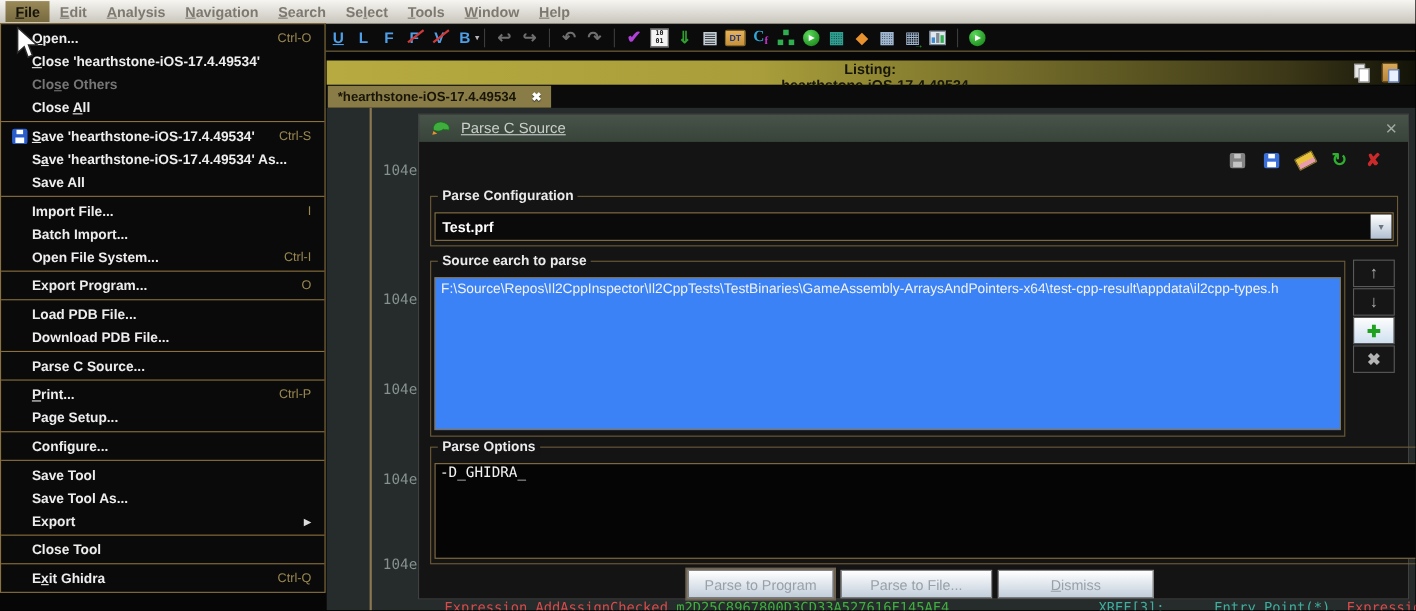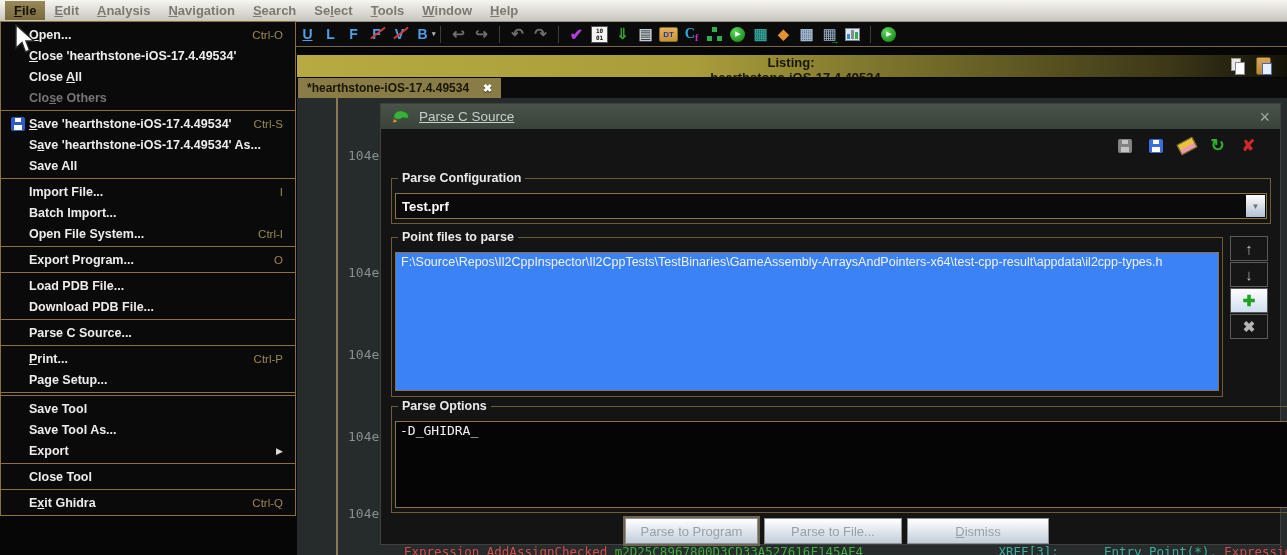--- a/index.html
+++ b/index.html
@@ -276,28 +276,28 @@
       <div class="menu-item">
         <span class="mi-icon"></span>
         <span class="mi-label"><span class="mn">O</span>pen...</span>
         <span class="mi-right">Ctrl-O</span>
       </div>
       <div class="menu-item">
         <span class="mi-icon"></span>
         <span class="mi-label"><span class="mn">C</span>lose 'hearthstone-iOS-17.4.49534'</span>
         <span class="mi-right"></span>
       </div>
+      <div class="menu-item disabled">
+        <span class="mi-icon"></span>
+        <span class="mi-label">Clo<span class="mn">s</span>e Others</span>
+        <span class="mi-right"></span>
+      </div>
       <div class="menu-item">
         <span class="mi-icon"></span>
         <span class="mi-label">Close <span class="mn">A</span>ll</span>
-        <span class="mi-right"></span>
-      </div>
-      <div class="menu-item disabled">
-        <span class="mi-icon"></span>
-        <span class="mi-label">Clo<span class="mn">s</span>e Others</span>
         <span class="mi-right"></span>
       </div>
       <div class="menu-sep"></div>
       <div class="menu-item">
         <span class="mi-icon">
           <span class="flp" style="background: rgb(42, 92, 204);">
             <span class="sh"></span>
             <span class="lb"></span>
           </span>
         </span>
@@ -358,20 +358,25 @@
         <span class="mi-icon"></span>
         <span class="mi-label"><span class="mn">P</span>rint...</span>
         <span class="mi-right">Ctrl-P</span>
       </div>
       <div class="menu-item">
         <span class="mi-icon"></span>
         <span class="mi-label">Page Setup...</span>
         <span class="mi-right"></span>
       </div>
       <div class="menu-sep"></div>
+      <div class="menu-item">
+        <span class="mi-icon"></span>
+        <span class="mi-label">Configure...</span>
+        <span class="mi-right"></span>
+      </div>
       <div class="menu-sep"></div>
       <div class="menu-item">
         <span class="mi-icon"></span>
         <span class="mi-label">Save Tool</span>
         <span class="mi-right"></span>
       </div>
       <div class="menu-item">
         <span class="mi-icon"></span>
         <span class="mi-label">Save Tool As...</span>
         <span class="mi-right"></span>
@@ -435,21 +440,21 @@
         <span class="g-label">Parse Configuration</span>
         <div class="combo">
           <span class="combo-val">Test.prf</span>
           <span class="combo-btn">
             <span class="combo-arrow">▼</span>
           </span>
         </div>
       </div>
 
       <div class="group g-files">
-        <span class="g-label">Point files to parse</span>
+        <span class="g-label">Source earch to parse</span>
         <div class="filelist">
           <div class="filerow">F:\Source\Repos\Il2CppInspector\Il2CppTests\TestBinaries\GameAssembly-ArraysAndPointers-x64\test-cpp-result\appdata\il2cpp-types.h</div>
         </div>
       </div>
 
       <div class="side-btns">
           <div class="sbtn">↑</div>
           <div class="sbtn">↓</div>
           <div class="sbtn highlight" style="color: rgb(31, 160, 31);">✚</div>
           <div class="sbtn">✖</div>

